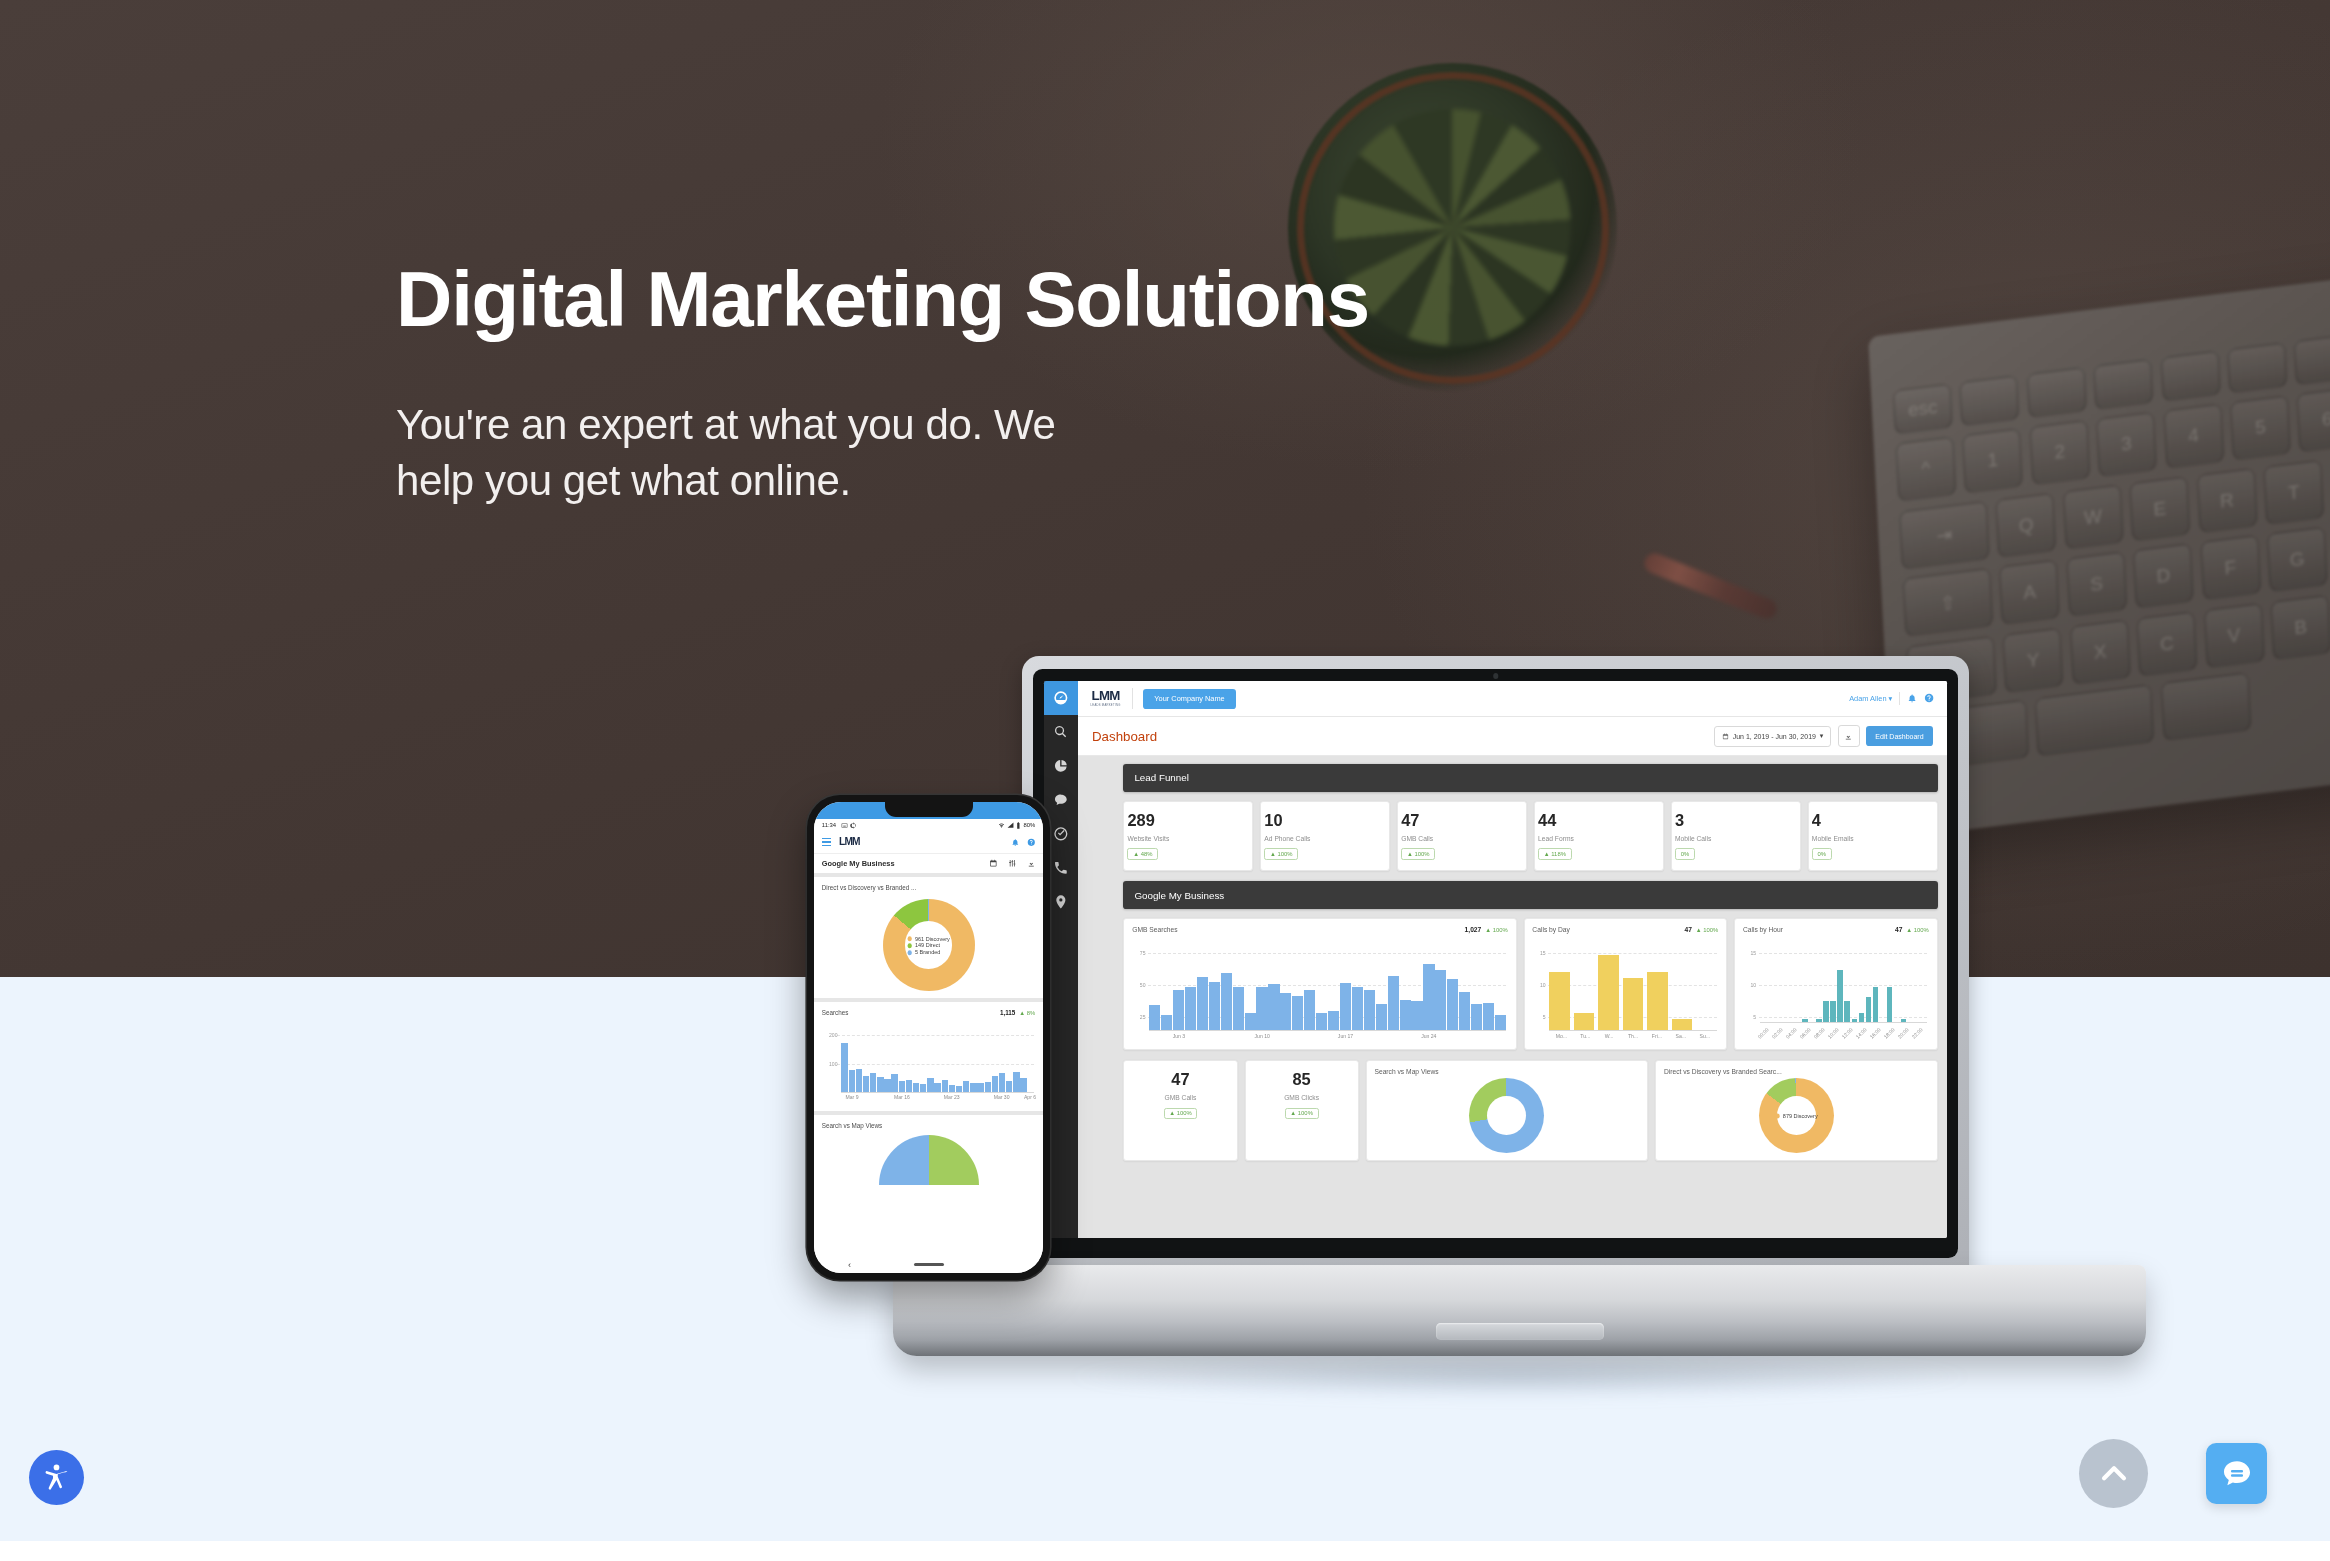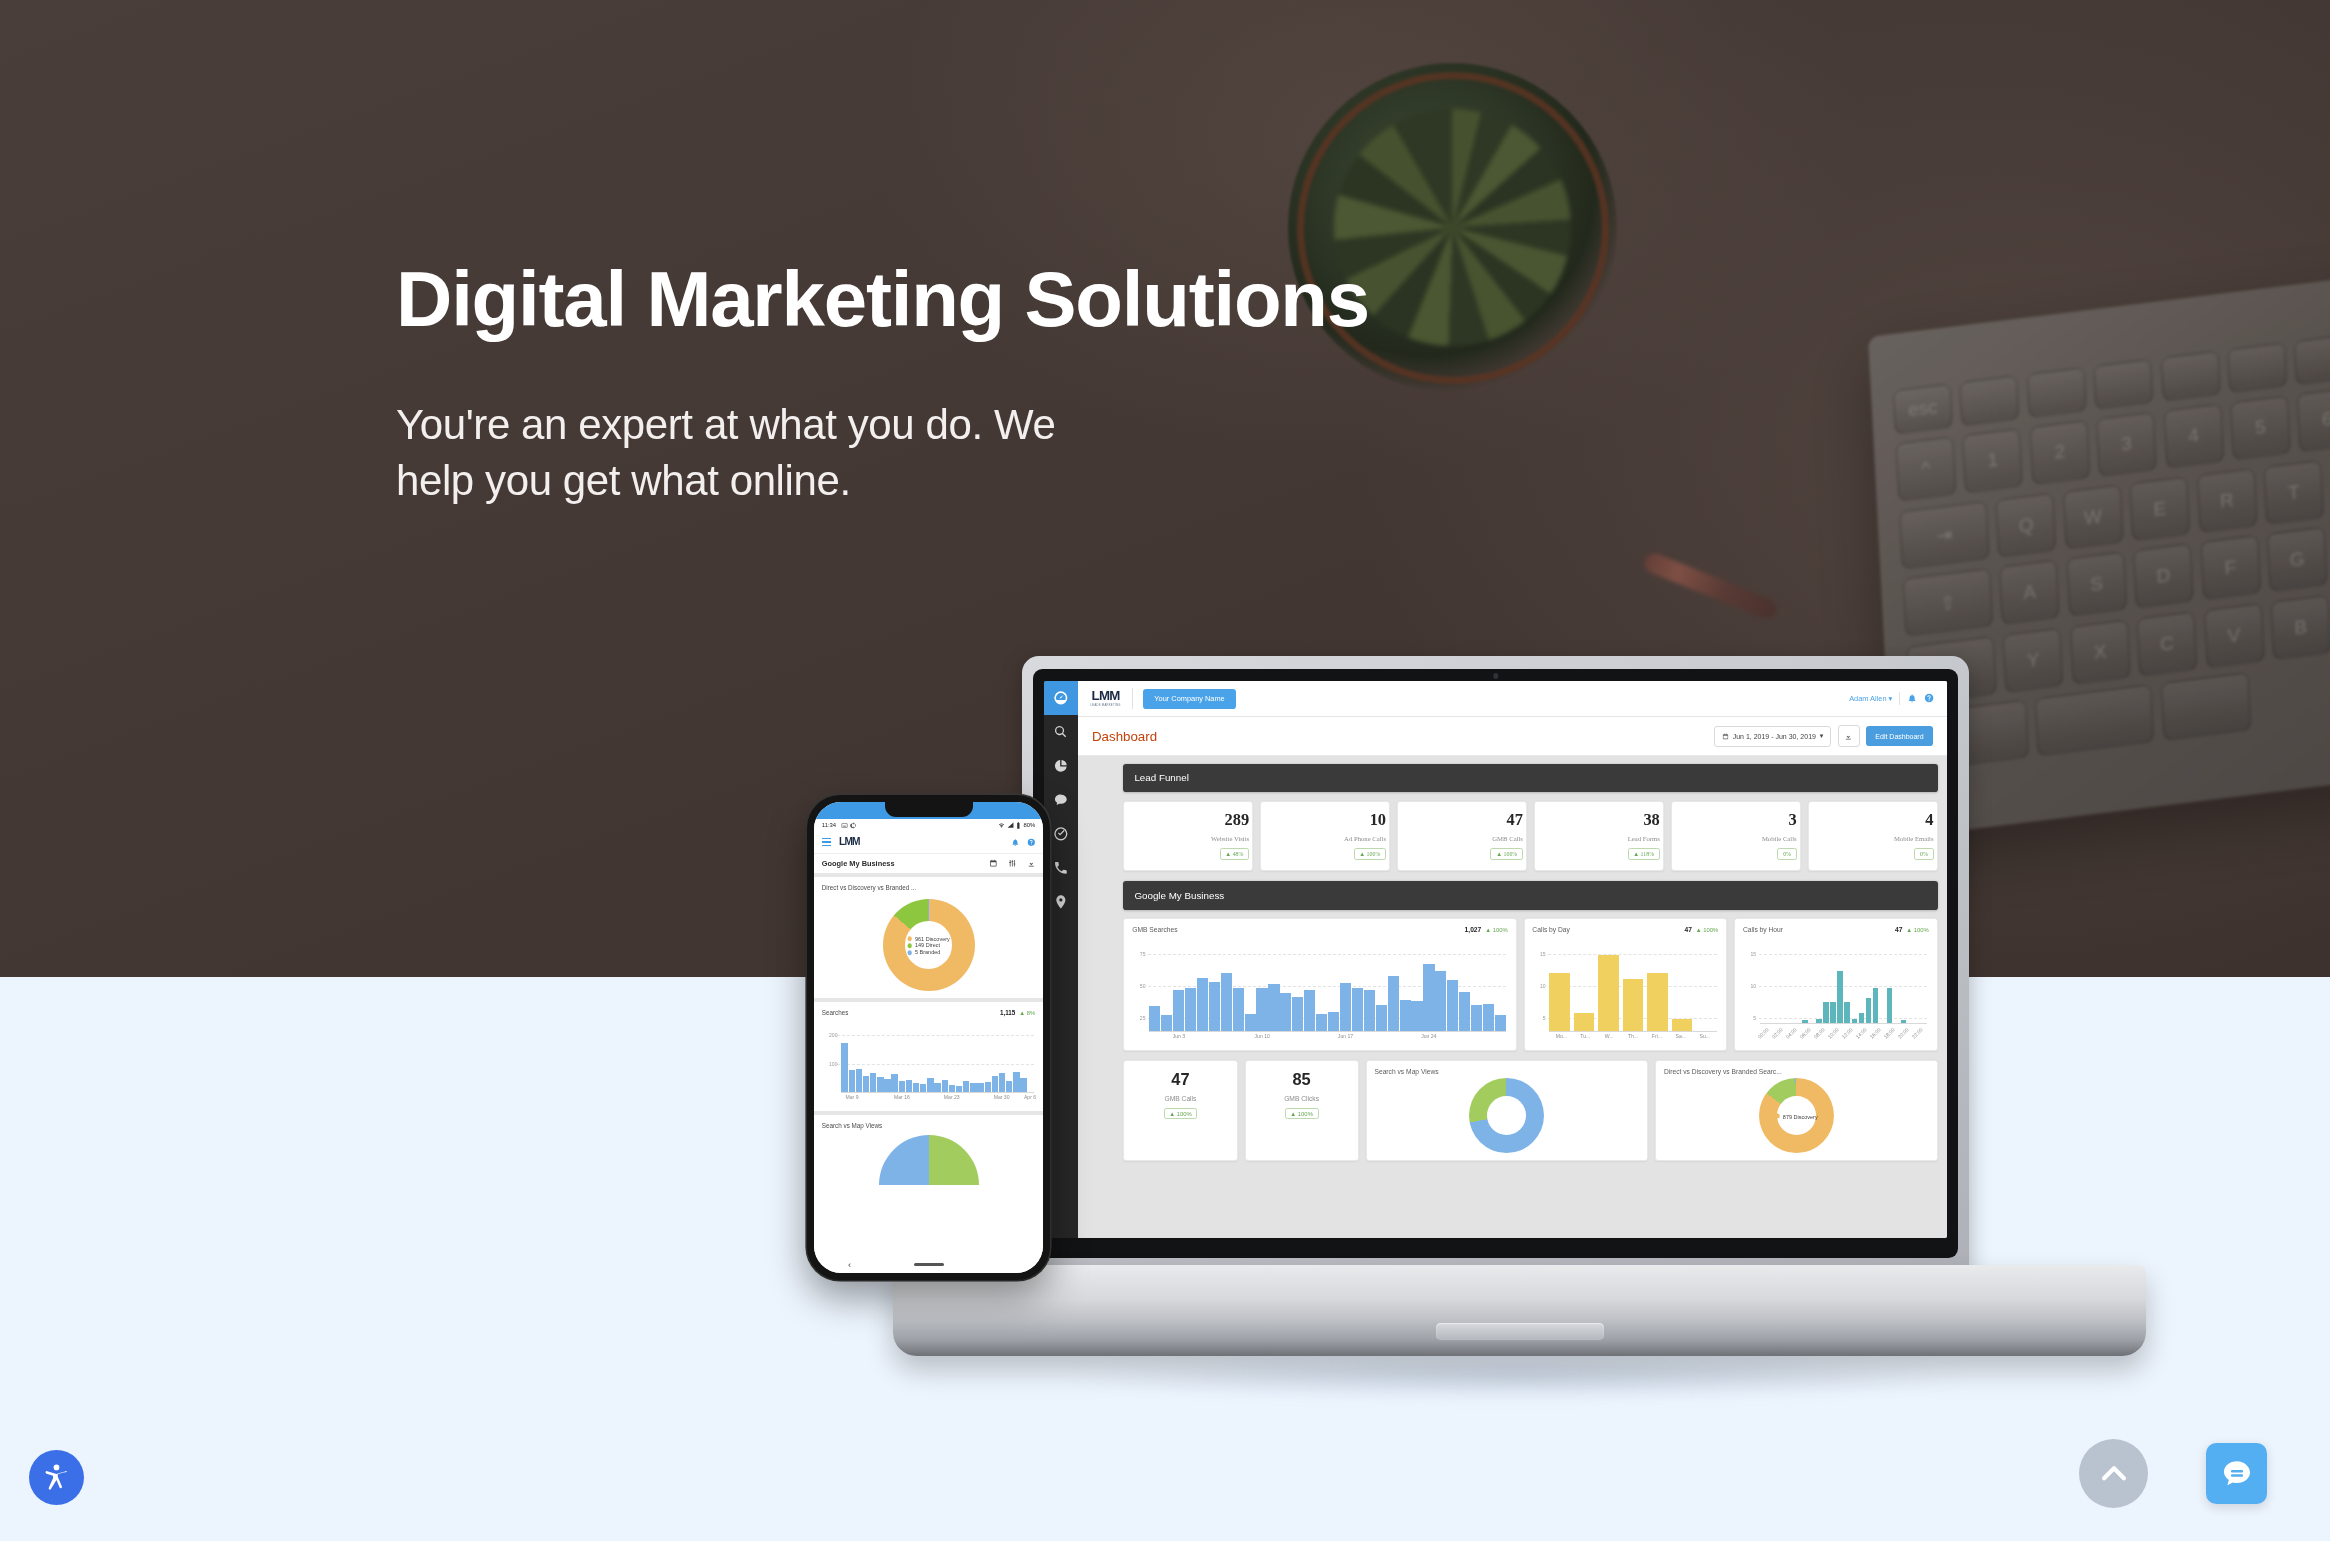--- a/index.html
+++ b/index.html
@@ -196,21 +196,21 @@
 
   .section-bar {
     background:#3a3a3a; color:#fff; font-size:9.8px; font-weight:500;
     padding:8.6px 11px; border-radius:3.1px; margin-bottom:8.6px;
     box-shadow:0 0.8px 2.3px rgba(0,0,0,.2);
   }
 
   .kpi-row { display:flex; gap:7px; margin-bottom:10.2px; }
   .kpi {
     flex:1; background:#fff; border-radius:3.1px; border:0.8px solid #e8e8e8;
-    padding:10.2px 3.1px 10.2px; text-align:right; box-shadow:0 0.8px 1.6px rgba(0,0,0,.06);font-family:Liberation Serif, serif;
+    padding:10.2px 3.1px 10.2px; text-align:left; box-shadow:0 0.8px 1.6px rgba(0,0,0,.06);
   }
   .kpi-val { font-size:16.4px; font-weight:700; color:#262626; line-height:1; }
   .kpi-lbl { font-size:6.7px; color:#8d8d8d; margin-top:7px; }
   .kpi-badge {
     display:inline-block; margin-top:6.3px; font-size:5.9px; color:#63a84e;
     border:0.8px solid #bcd9ae; border-radius:2.3px; padding:1.6px 4.7px;
   }
 
   .chart-row { display:flex; gap:7px; margin-bottom:9.4px; }
   .card {
@@ -496,21 +496,21 @@
                 <div class="kpi-val">10</div>
                 <div class="kpi-lbl">Ad Phone Calls</div>
                 <div class="kpi-badge"><span>▲</span> <span>100%</span></div>
               </div>
               <div class="kpi">
                 <div class="kpi-val">47</div>
                 <div class="kpi-lbl">GMB Calls</div>
                 <div class="kpi-badge"><span>▲</span> <span>100%</span></div>
               </div>
               <div class="kpi">
-                <div class="kpi-val">38</div>
+                <div class="kpi-val">44</div>
                 <div class="kpi-lbl">Lead Forms</div>
                 <div class="kpi-badge"><span>▲</span> <span>118%</span></div>
               </div>
               <div class="kpi">
                 <div class="kpi-val">3</div>
                 <div class="kpi-lbl">Mobile Calls</div>
                 <div class="kpi-badge">0%</div>
               </div>
               <div class="kpi">
                 <div class="kpi-val">4</div>

